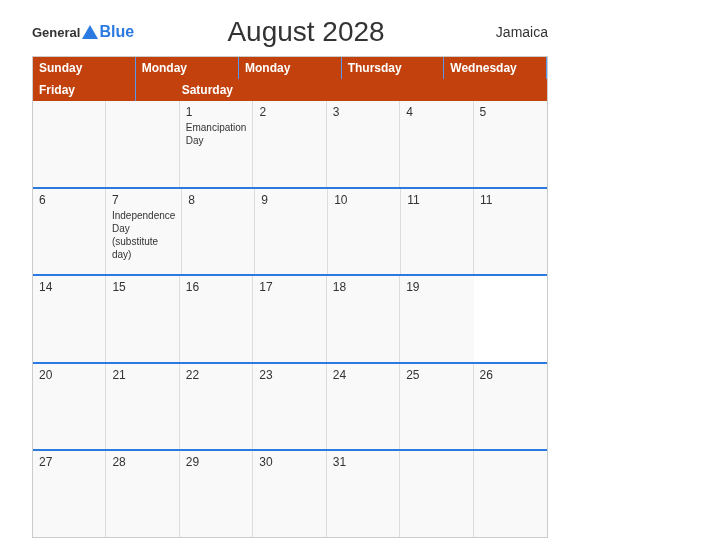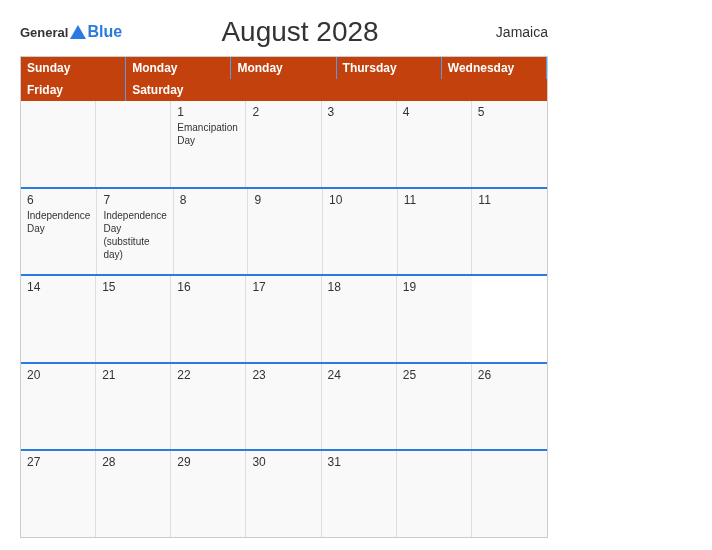--- a/index.html
+++ b/index.html
@@ -6,21 +6,21 @@
     body {
       width: 712px;
       height: 550px;
       background: #fff;
       font-family: Arial, sans-serif;
       overflow: hidden;
     }
     .page {
       width: 568px;
       height: 550px;
-      padding: 16px 20px 12px 20px;
+      padding: 16px 20px 12px 32px;
       display: flex;
       flex-direction: column;
     }
     
     .header {
       display: flex;
       align-items: center;
       justify-content: space-between;
       margin-bottom: 8px;
     }
@@ -78,21 +78,21 @@
       grid-template-columns: repeat(5, 1fr);
       background: #c2410c;
     }
     .day-header {
       color: #fff;
       font-size: 12px;
       font-weight: bold;
       padding: 4px 6px;
       border-right: 1px solid #5599ee;
     }
-    .day-header:last-child { border-right: none; }
+    .day-header:last-child { border-right: none; margin-left: 40px; }
     
     .weeks {
       display: flex;
       flex-direction: column;
       flex: 1;
     }
     .week-row {
       display: grid;
       grid-template-columns: repeat(7, 1fr);
       flex: 1;
@@ -170,21 +170,20 @@
           <div class="day-cell">
             <span class="day-number">4</span>
           </div>
           <div class="day-cell">
             <span class="day-number">5</span>
           </div>
         </div>
         <div class="week-row">
           <div class="day-cell">
             <span class="day-number">6</span>
-            <span class="event-text">Independence Day</span>
           </div>
           <div class="day-cell">
             <span class="day-number">7</span>
             <span class="event-text">Independence Day (substitute day)</span>
           </div>
           <div class="day-cell">
             <span class="day-number">8</span>
           </div>
           <div class="day-cell">
             <span class="day-number">9</span>

